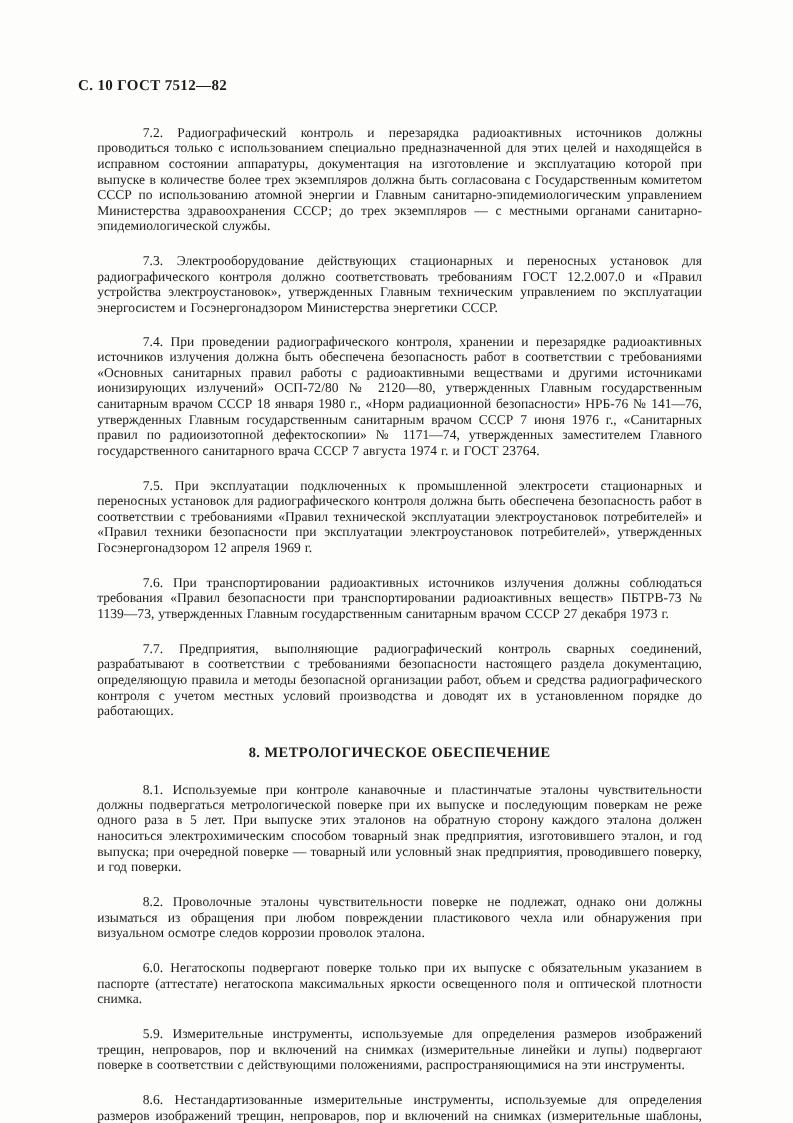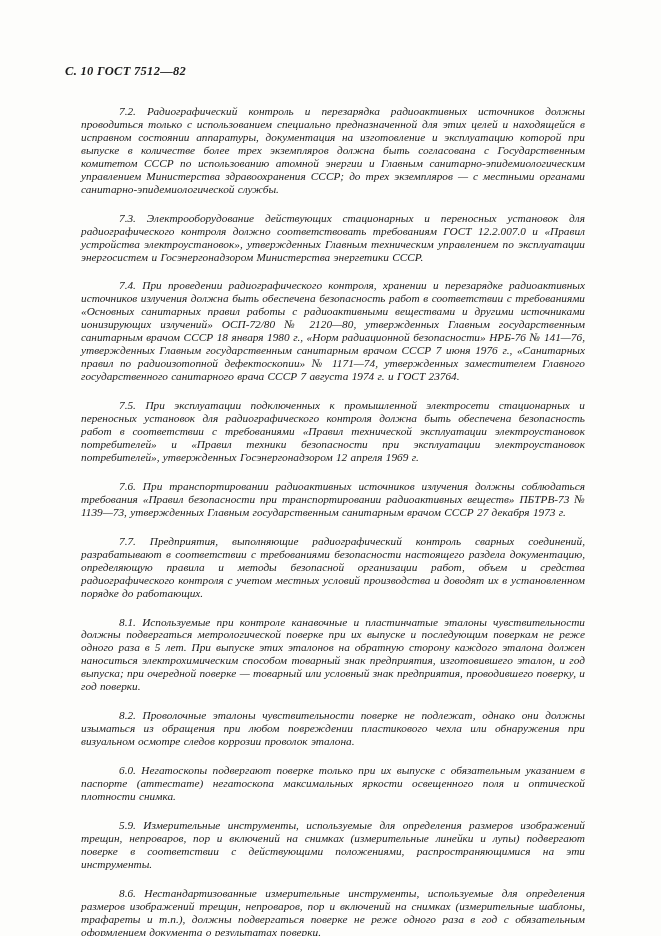--- a/index.html
+++ b/index.html
@@ -1,15 +1,15 @@
 <!DOCTYPE html>
 <html lang="ru"><head>
 <meta charset="utf-8">
 <style>
-  * { box-sizing: border-box; font-style: italic; }
+  * { box-sizing: border-box; }
   html, body {
     margin: 0;
     padding: 0;
     background: #fdfdfb;
   }
   body {
     width: 661px;
     height: 936px;
     overflow: hidden;
   }
@@ -65,20 +65,21 @@
 
   <div class="section">
     <p class="para">7.2. Радиографический контроль и перезарядка радиоактивных источников должны проводиться только с использованием специально предназначенной для этих целей и находящейся в исправном состоянии аппаратуры, документация на изготовление и эксплуатацию которой при выпуске в количестве более трех экземпляров должна быть согласована с Государственным комитетом СССР по использованию атомной энергии и Главным санитарно-эпидемиологическим управлением Министерства здравоохранения СССР; до трех экземпляров — с местными органами санитарно-эпидемиологической службы.</p>
     <p class="para">7.3. Электрооборудование действующих стационарных и переносных установок для радиографического контроля должно соответствовать требованиям ГОСТ 12.2.007.0 и «Правил устройства электроустановок», утвержденных Главным техническим управлением по эксплуатации энергосистем и Госэнергонадзором Министерства энергетики СССР.</p>
     <p class="para">7.4. При проведении радиографического контроля, хранении и перезарядке радиоактивных источников излучения должна быть обеспечена безопасность работ в соответствии с требованиями «Основных санитарных правил работы с радиоактивными веществами и другими источниками ионизирующих излучений» ОСП-72/80 № 2120—80, утвержденных Главным государственным санитарным врачом СССР 18 января 1980 г., «Норм радиационной безопасности» НРБ-76 № 141—76, утвержденных Главным государственным санитарным врачом СССР 7 июня 1976 г., «Санитарных правил по радиоизотопной дефектоскопии» № 1171—74, утвержденных заместителем Главного государственного санитарного врача СССР 7 августа 1974 г. и ГОСТ 23764.</p>
     <p class="para">7.5. При эксплуатации подключенных к промышленной электросети стационарных и переносных установок для радиографического контроля должна быть обеспечена безопасность работ в соответствии с требованиями «Правил технической эксплуатации электроустановок потребителей» и «Правил техники безопасности при эксплуатации электроустановок потребителей», утвержденных Госэнергонадзором 12 апреля 1969 г.</p>
     <p class="para">7.6. При транспортировании радиоактивных источников излучения должны соблюдаться требования «Правил безопасности при транспортировании радиоактивных веществ» ПБТРВ-73 № 1139—73, утвержденных Главным государственным санитарным врачом СССР 27 декабря 1973 г.</p>
     <p class="para">7.7. Предприятия, выполняющие радиографический контроль сварных соединений, разрабатывают в соответствии с требованиями безопасности настоящего раздела документацию, определяющую правила и методы безопасной организации работ, объем и средства радиографического контроля с учетом местных условий производства и доводят их в установленном порядке до работающих.</p>
   </div>
 
+  <h2 class="section-heading">8. МЕТРОЛОГИЧЕСКОЕ ОБЕСПЕЧЕНИЕ</h2>
 
   <div class="section">
     <p class="para">8.1. Используемые при контроле канавочные и пластинчатые эталоны чувствительности должны подвергаться метрологической поверке при их выпуске и последующим поверкам не реже одного раза в 5 лет. При выпуске этих эталонов на обратную сторону каждого эталона должен наноситься электрохимическим способом товарный знак предприятия, изготовившего эталон, и год выпуска; при очередной поверке — товарный или условный знак предприятия, проводившего поверку, и год поверки.</p>
     <p class="para">8.2. Проволочные эталоны чувствительности поверке не подлежат, однако они должны изыматься из обращения при любом повреждении пластикового чехла или обнаружения при визуальном осмотре следов коррозии проволок эталона.</p>
     <p class="para">6.0. Негатоскопы подвергают поверке только при их выпуске с обязательным указанием в паспорте (аттестате) негатоскопа максимальных яркости освещенного поля и оптической плотности снимка.</p>
     <p class="para">5.9. Измерительные инструменты, используемые для определения размеров изображений трещин, непроваров, пор и включений на снимках (измерительные линейки и лупы) подвергают поверке в соответствии с действующими положениями, распространяющимися на эти инструменты.</p>
     <p class="para">8.6. Нестандартизованные измерительные инструменты, используемые для определения размеров изображений трещин, непроваров, пор и включений на снимках (измерительные шаблоны, трафареты и т.п.), должны подвергаться поверке не реже одного раза в год с обязательным оформлением документа о результатах поверки.</p>
     <p class="amendment-note">
       <span class="note-prefix">Разд. 8.</span><span class="note-bold">(Введен дополнительно, Изм. № 1).</span>
     </p>

